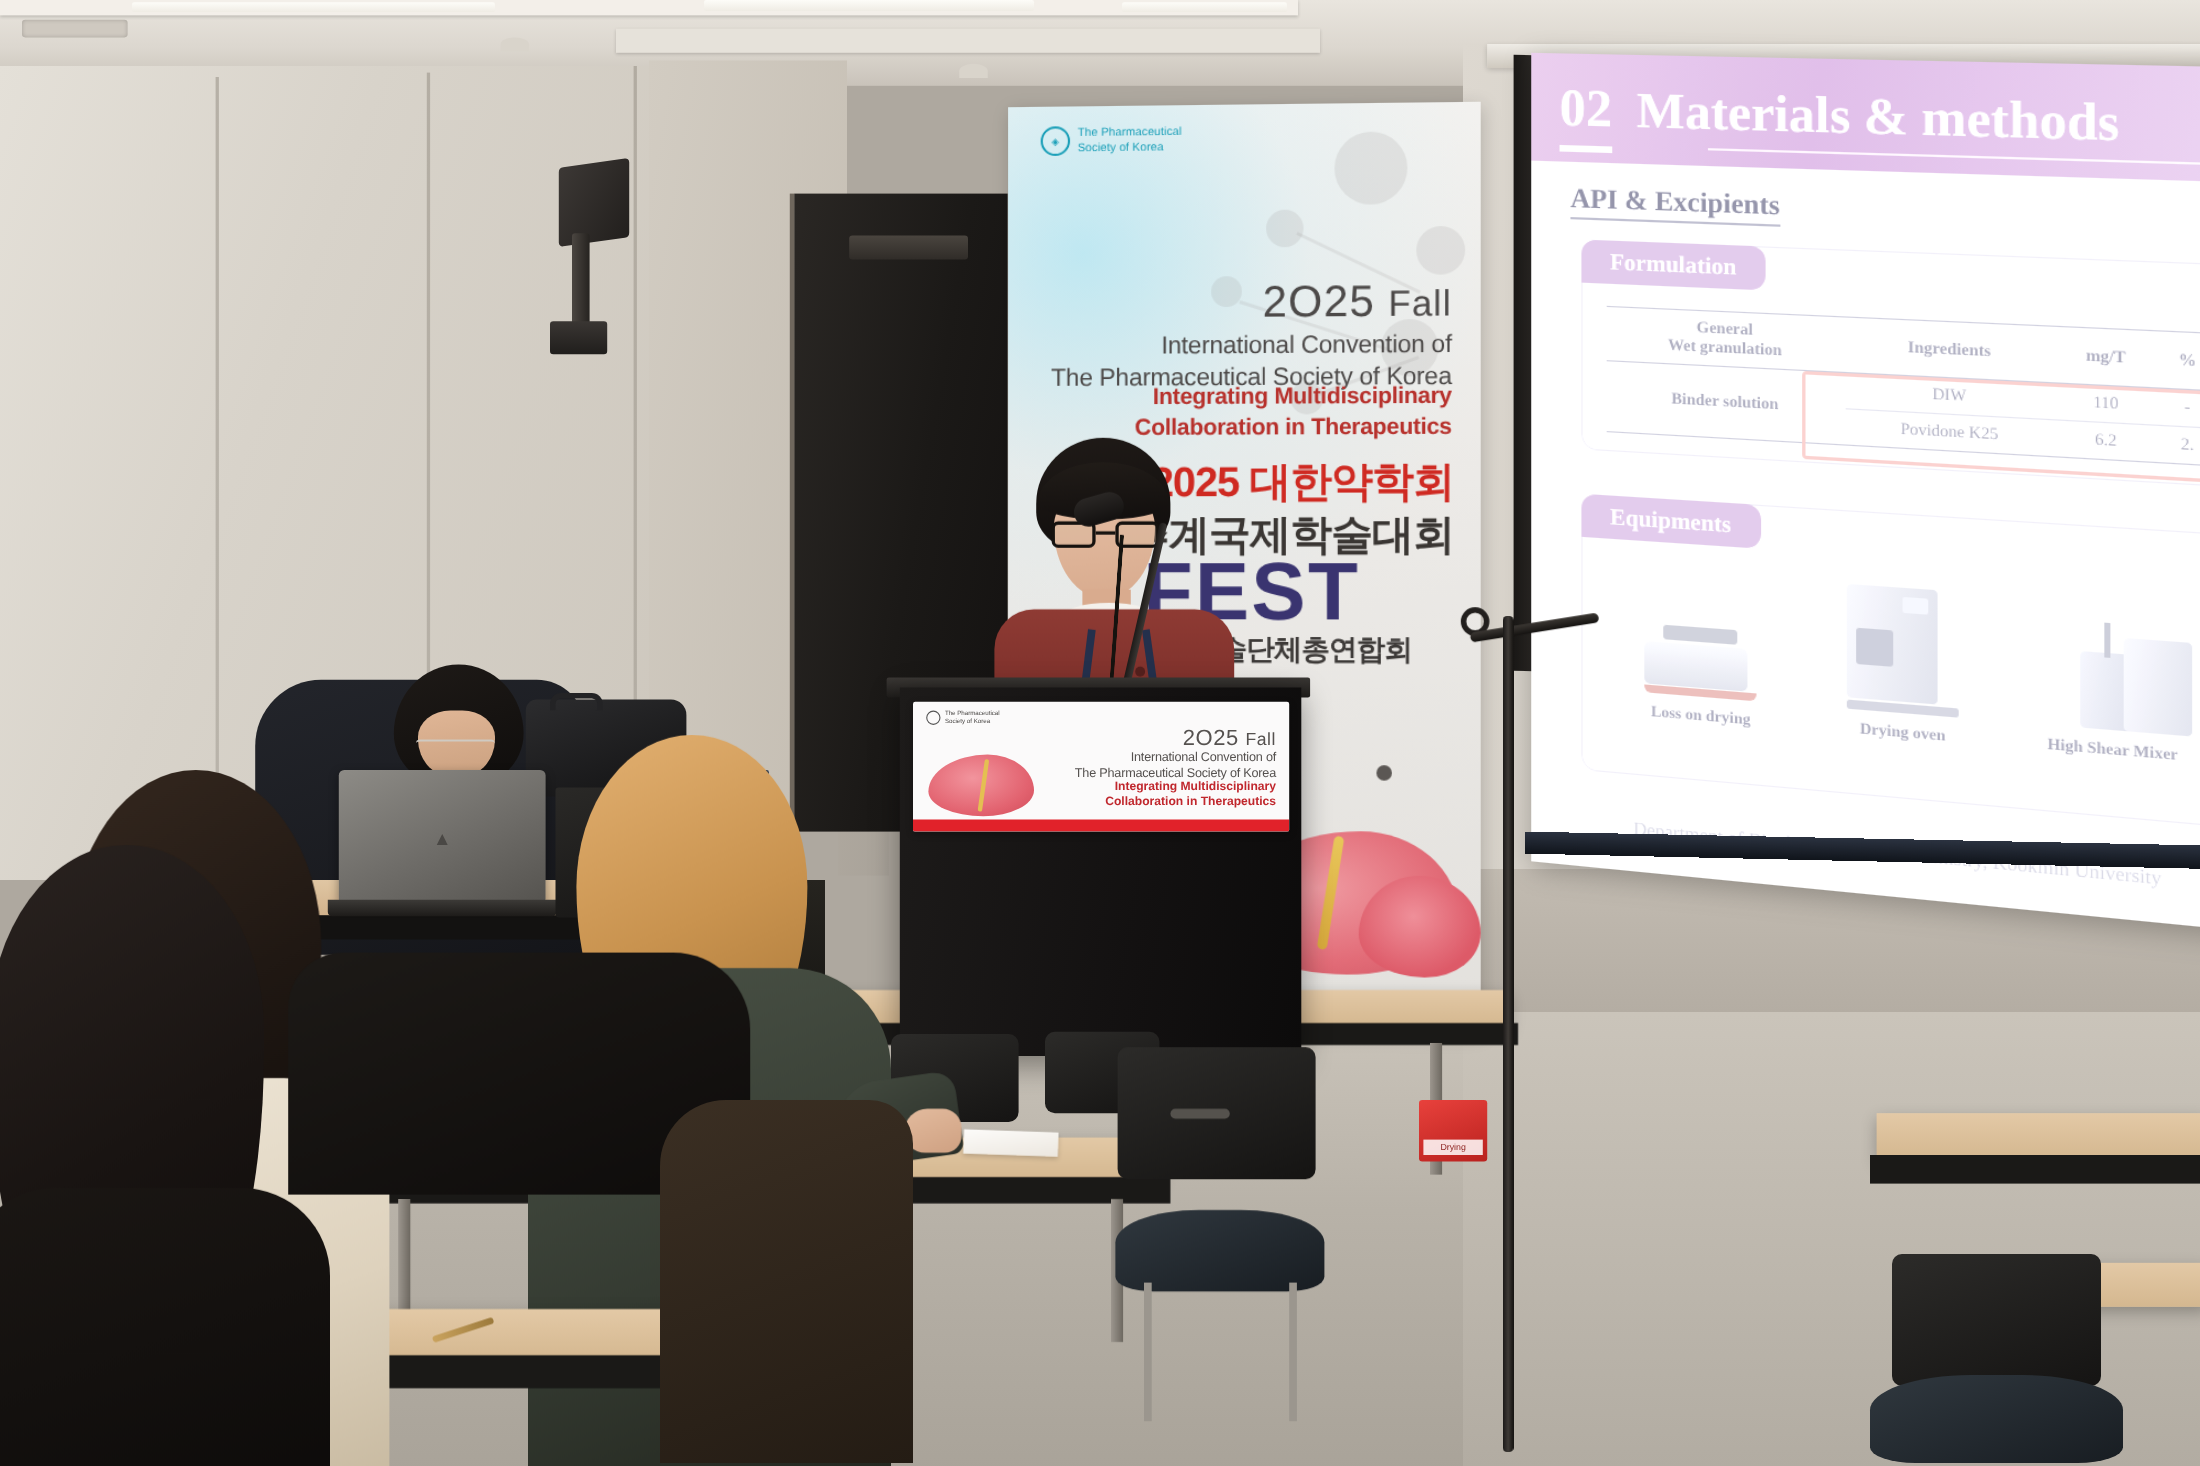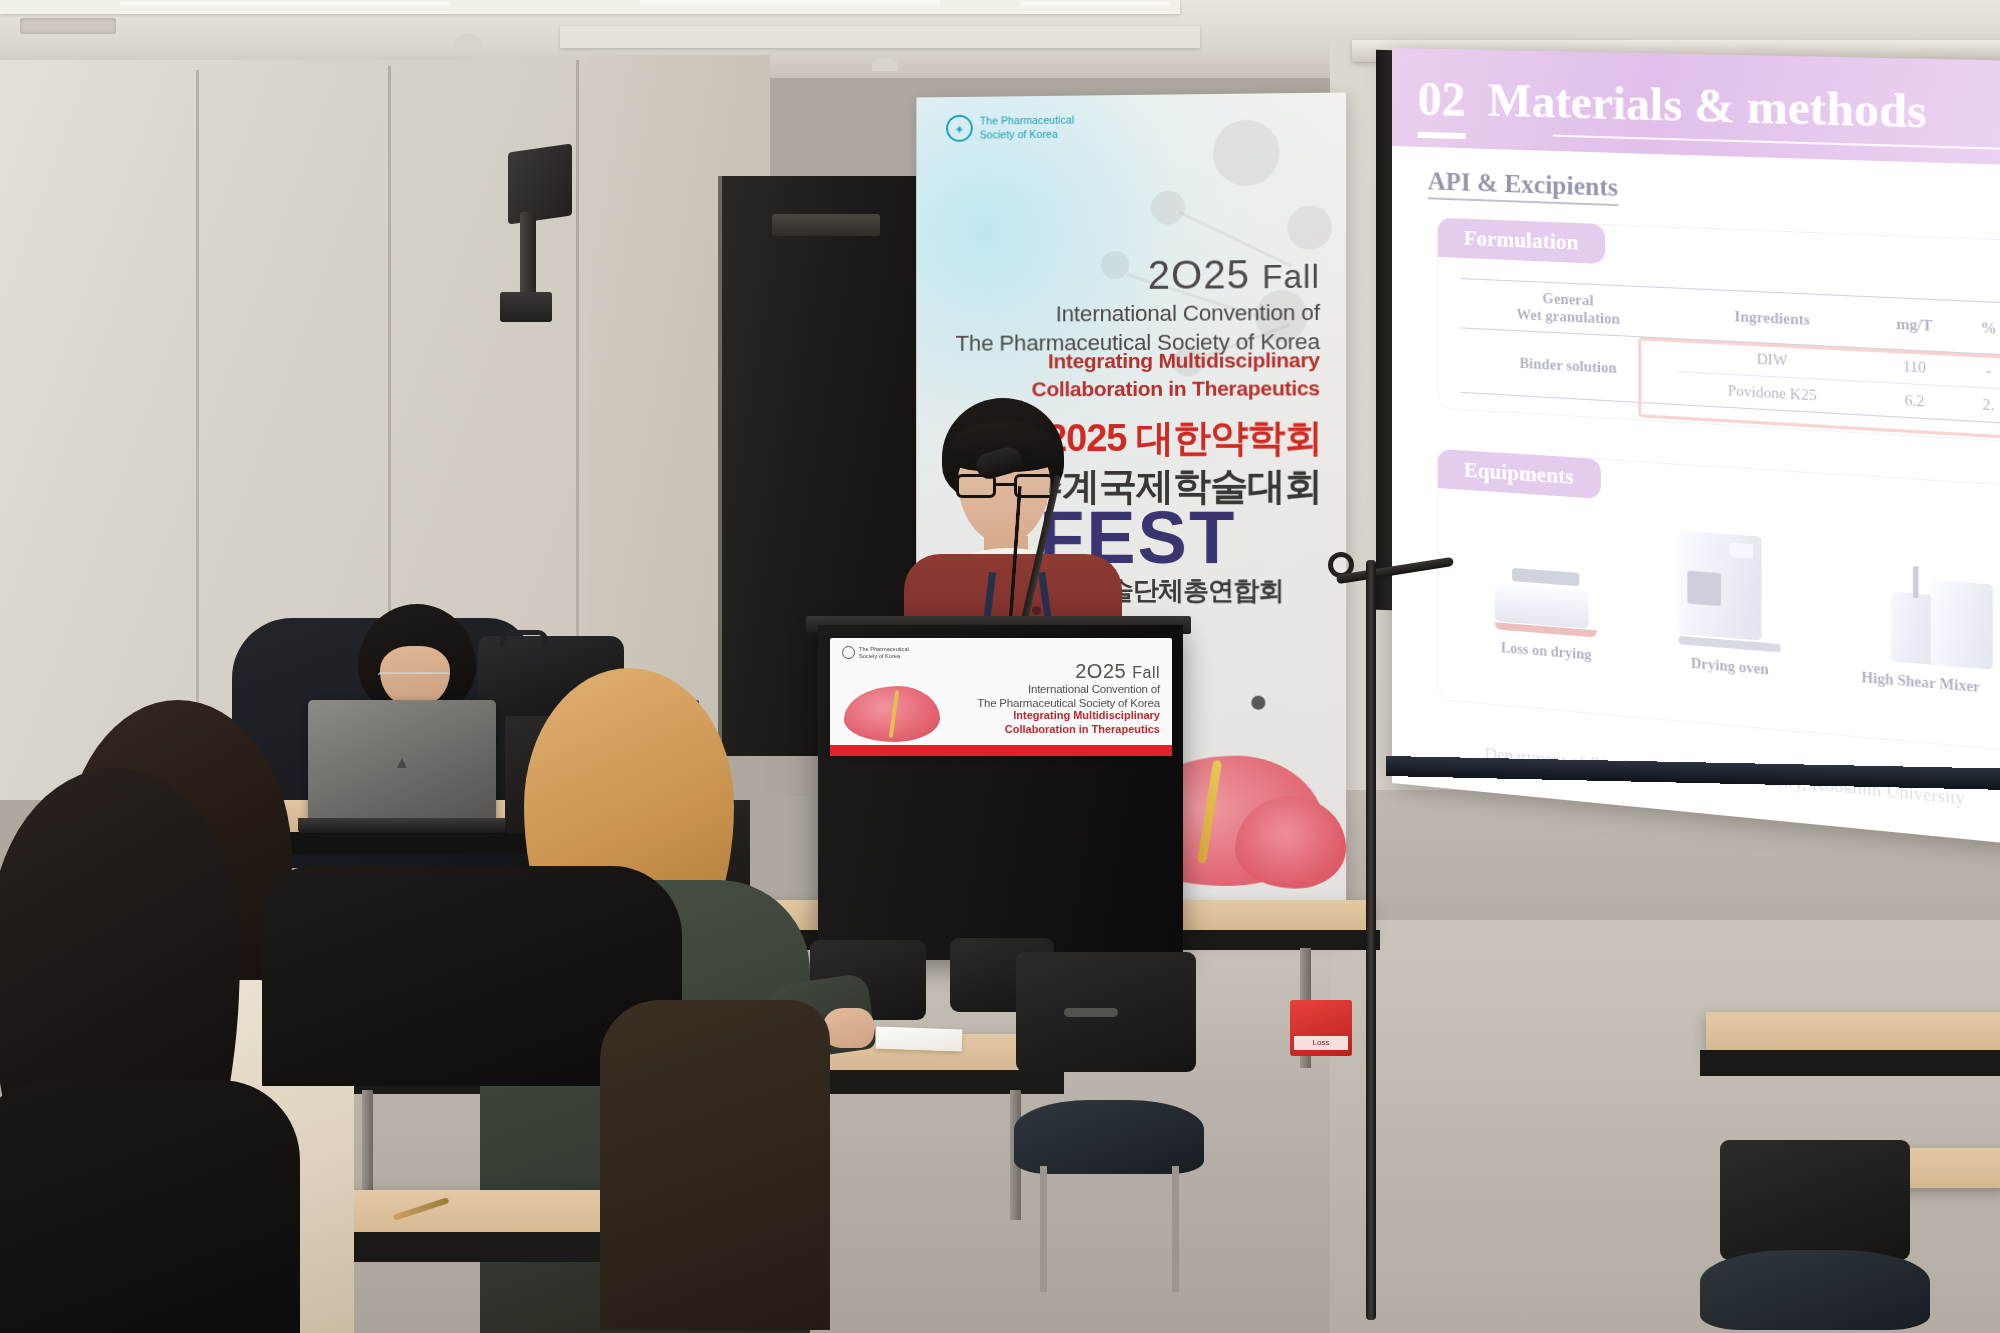--- a/index.html
+++ b/index.html
@@ -820,21 +820,21 @@
   <div class="cart z5"></div>
 
   <div class="desk desk-row1 z6"></div>
   <div class="desk-edge desk-row1-edge z6"></div>
   <div class="desk-leg z6" style="left:300px;top:948px;height:120px;"></div>
   <div class="desk-leg z6" style="left:1300px;top:948px;height:120px;"></div>
 
   <div class="paper z7" style="left:372px;top:1018px;width:120px;height:34px;transform:rotate(-2deg);"></div>
   <div class="paper z7" style="left:448px;top:1004px;width:100px;height:26px;transform:rotate(3deg);"></div>
   <div class="redbag z7"></div>
-  <div class="redbag-label z8">Loss</div>
+  <div class="redbag-label z8">Drying</div>
 
   <div class="desk desk-row2 z8"></div>
   <div class="desk-edge desk-row2-edge z8"></div>
   <div class="desk-leg z8" style="left:362px;top:1090px;height:130px;"></div>
   <div class="desk-leg z8" style="left:1010px;top:1090px;height:130px;"></div>
 
   <div class="paper z9" style="left:398px;top:1008px;width:150px;height:36px;transform:rotate(-3deg);"></div>
   <div class="phone z9" style="left:690px;top:1036px;width:58px;height:26px;transform:rotate(-7deg);"></div>
   <div class="paper z9" style="left:876px;top:1028px;width:86px;height:22px;transform:rotate(2deg);"></div>
 

